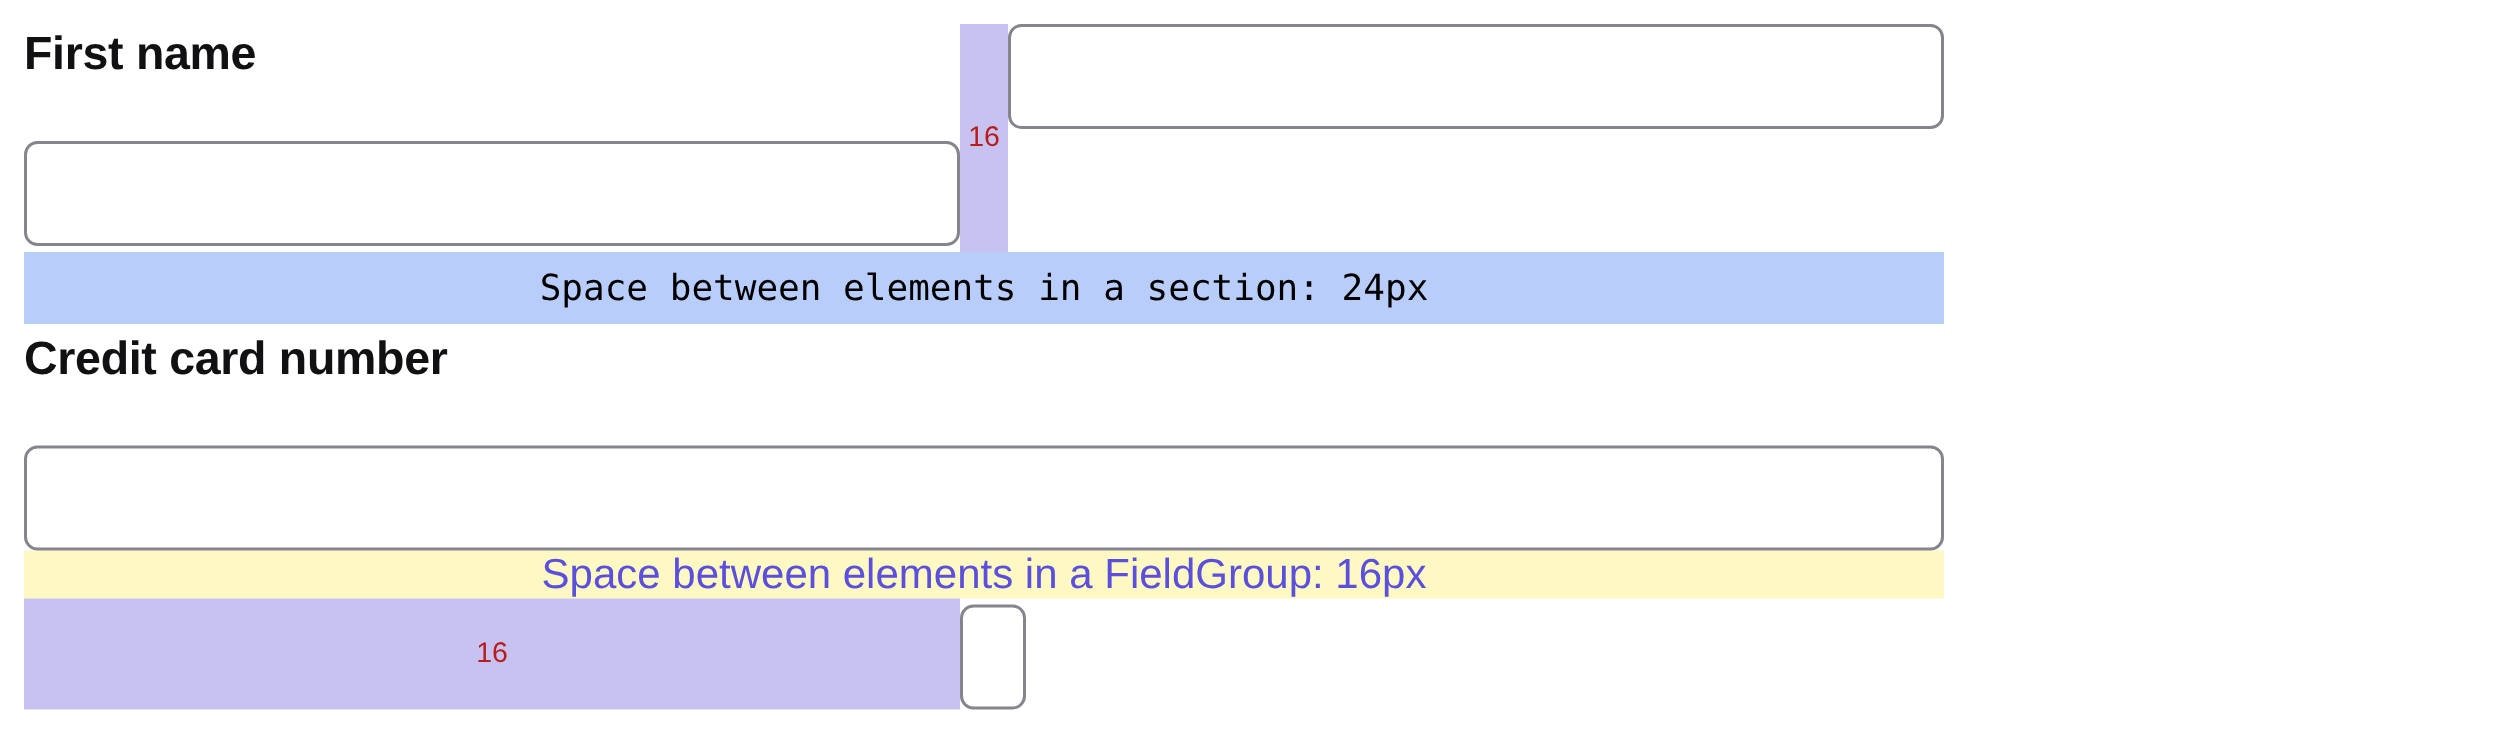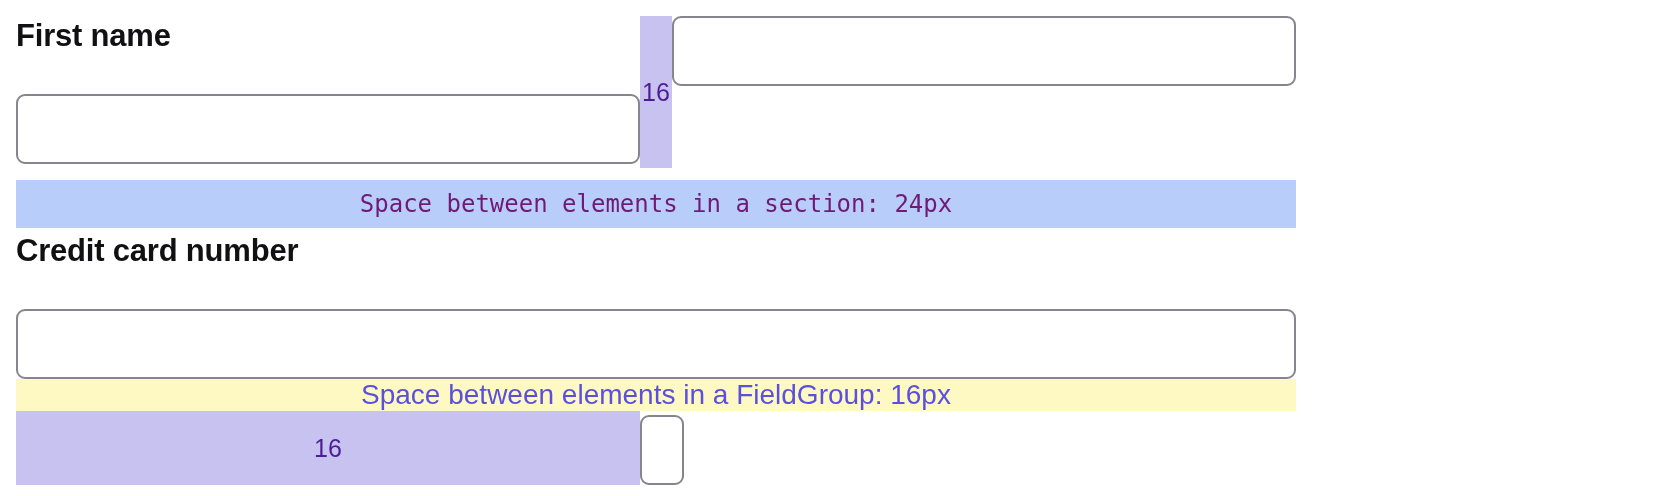--- a/index.html
+++ b/index.html
@@ -53,34 +53,34 @@
   }
   .gap-indicator {
     background: #c8c2f0;
     display: flex;
     align-items: center;
     justify-content: center;
   }
   .gap-indicator.bleed-bottom { margin-bottom: -4px; }
   .gap-indicator.bleed-top    { margin-top: -4px; }
   .gap-indicator .gap-text {
-    font-size: 25px;
+    font-size: 19px;
     font-weight: 500;
-    color: #4c1d95;
+    color: #b91c1c;
   }
   .space-band {
     width: 1280px;
     text-align: center;
   }
   .section-band {
-    margin-top: 16px;
+    margin-top: 4px;
     height: 48px;
     line-height: 48px;
     background: #b9cdfa;
-    color: #701a75;
+    color: #000000;
     font-family: "DejaVu Sans Mono", monospace;
     font-size: 24px;
   }
   .group-band {
     height: 32px;
     line-height: 32px;
     background: #fef9c3;
     color: #5a50dd;
     font-family: "Liberation Sans", sans-serif;
     font-size: 28px;

